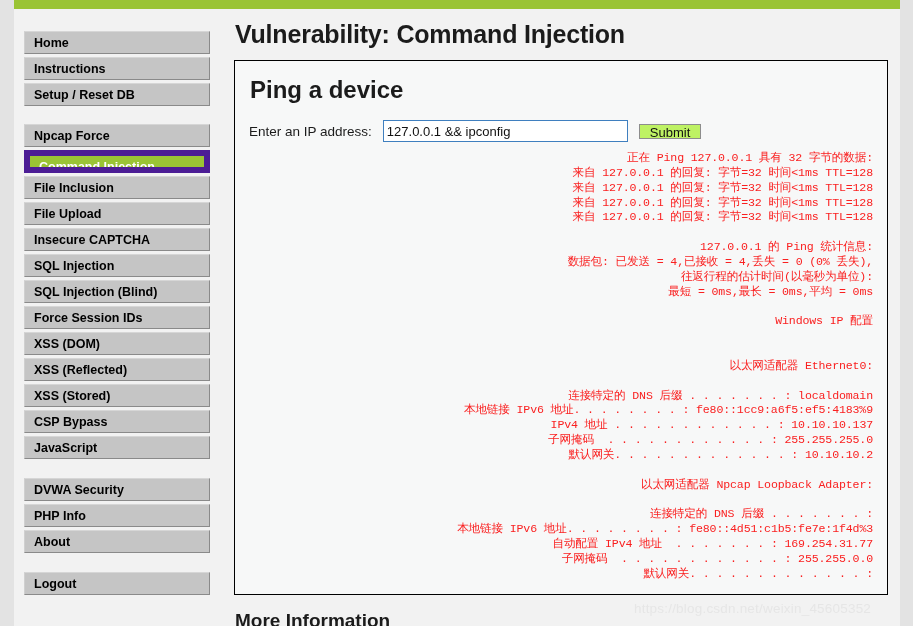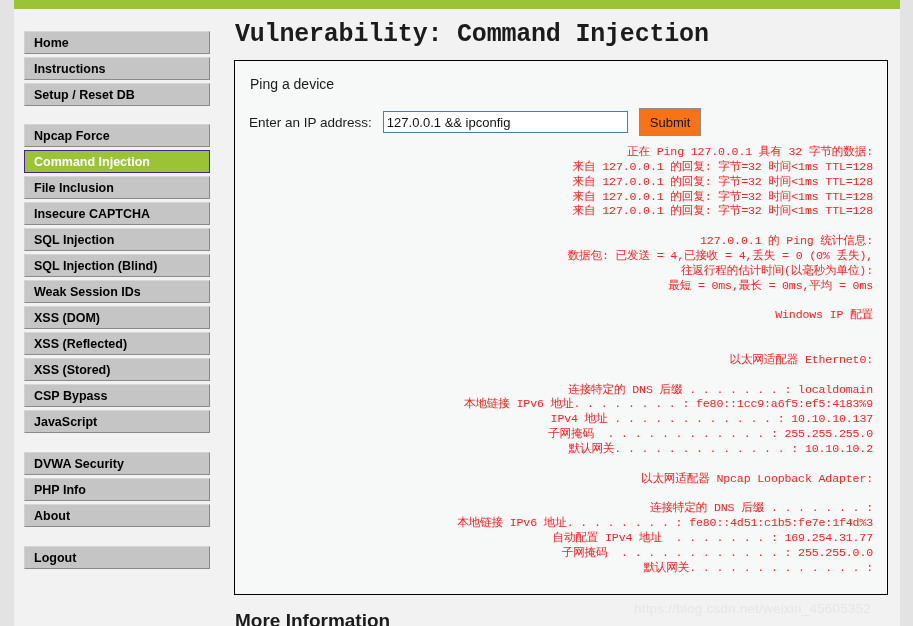--- a/index.html
+++ b/index.html
@@ -71,53 +71,52 @@
     font-weight: bold;
     padding-left: 9px;
     cursor: pointer;
     white-space: nowrap;
     overflow: hidden;
     text-overflow: ellipsis;
   }
   .nav-item.active {
     background: #9ac435;
     color: #ffffff;
-    border: 1px solid #4c1d95;
+    border: 6px solid #4c1d95;
   }
 
   
   #main {
     position: absolute;
     left: 234px; top: 9px;
     width: 666px;
     height: 617px;
   }
   #page-title {
     font-size: 25px;
     font-weight: bold;
     color: #1b1b1b;
     margin: 11px 0 0 1px;
     letter-spacing: -0.2px;
-    font-family: Liberation Mono, monospace;
   }
 
   #vuln-box {
     margin-top: 11px;
     width: 654px;
     border: 1px solid #000000;
     background: #f7f8f8;
     box-sizing: border-box;
     padding: 10px 14px 14px 14px;
     height: 535px;
     overflow: hidden;
     position: relative;
   }
   #vuln-heading {
-    font-size: 14px;
-    font-weight: normal;
+    font-size: 24px;
+    font-weight: bold;
     color: #1b1b1b;
     margin: 5px 0 16px 1px;
   }
   #ping-form {
     display: flex;
     align-items: center;
     margin-bottom: 9px;
   }
   #ip-label {
     font-size: 13.5px;
@@ -132,23 +131,23 @@
     outline: 1px solid #3f7fbf;
     outline-offset: -1px;
     background: #ffffff;
     font-family: "Liberation Sans", sans-serif;
     font-size: 13px;
     padding: 0 3px;
     color: #111;
   }
   #submit-button {
     margin-left: 11px;
-    height: 28px;
+    height: 15px;
     min-width: 60px;
-    background: #f97316;
+    background: #bef264;
     border: 1px solid #8d8d8d;
     font-family: "Liberation Sans", sans-serif;
     font-size: 13px;
     color: #111;
     cursor: pointer;
     padding: 0 10px;
   }
 
   #cmd-output {
     color: #fa2020;
@@ -193,24 +192,25 @@
   <div class="nav-group g1">
     <div class="nav-item">Home</div>
     <div class="nav-item">Instructions</div>
     <div class="nav-item">Setup / Reset DB</div>
   </div>
 
   <div class="nav-group g2">
     <div class="nav-item">Npcap Force</div>
     <div class="nav-item active">Command Injection</div>
     <div class="nav-item">File Inclusion</div>
+    <div class="nav-item">File Upload</div>
     <div class="nav-item">Insecure CAPTCHA</div>
     <div class="nav-item">SQL Injection</div>
     <div class="nav-item">SQL Injection (Blind)</div>
-    <div class="nav-item">Weak Session IDs</div>
+    <div class="nav-item">Force Session IDs</div>
     <div class="nav-item">XSS (DOM)</div>
     <div class="nav-item">XSS (Reflected)</div>
     <div class="nav-item">XSS (Stored)</div>
     <div class="nav-item">CSP Bypass</div>
     <div class="nav-item">JavaScript</div>
   </div>
 
   <div class="nav-group g3">
     <div class="nav-item">DVWA Security</div>
     <div class="nav-item">PHP Info</div>

